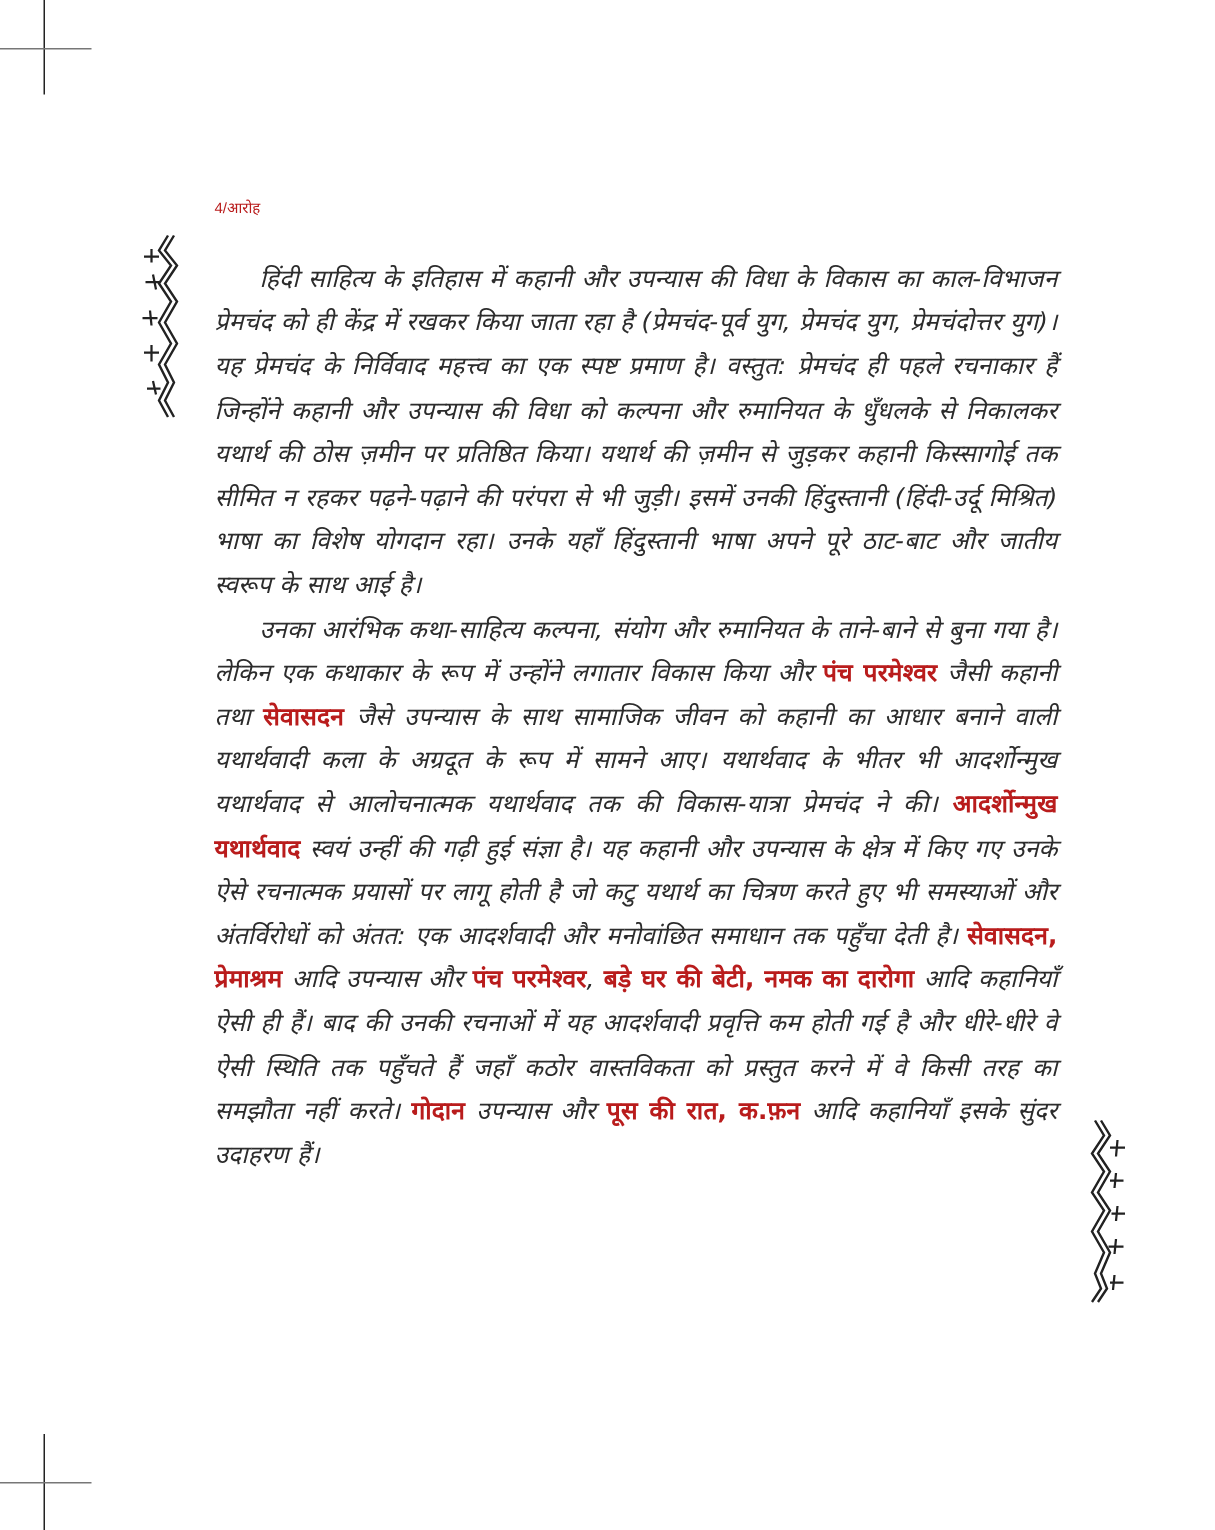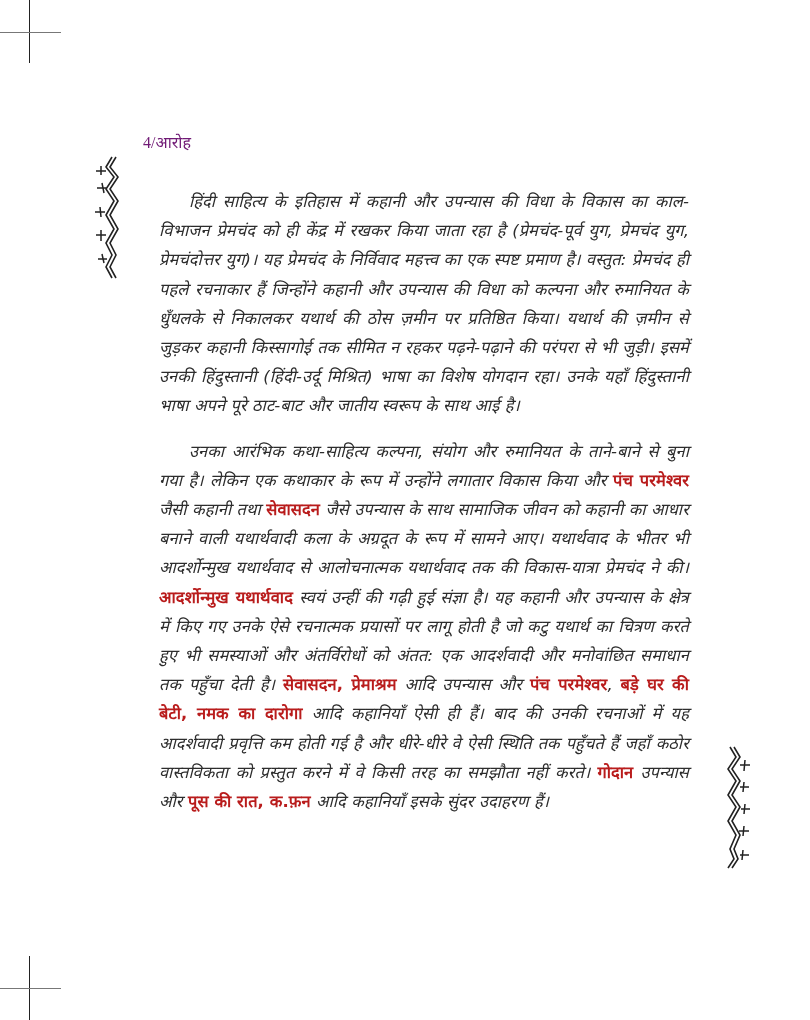--- a/index.html
+++ b/index.html
@@ -3,29 +3,29 @@
 <meta charset="utf-8">
 <style>
   html, body { margin:0; padding:0; }
   body {
     width:810px; height:1020px; background:#ffffff; position:relative; overflow:hidden;
     font-family: "DejaVu Sans", sans-serif; color:#2a2a2a;
   }
   .crop-v { position:absolute; width:1px; background:#222; }
   .crop-h { position:absolute; height:1px; background:#777; }
   .running-head {
-    position:absolute; left:143px; top:131px; font-size:16px; color:#701a75;
-    font-family: Liberation Serif, serif;
+    position:absolute; left:143px; top:131px; font-size:10px; color:#b91c1c;
+    font-family: Liberation Sans, sans-serif;
   }
   .text-block {
     position:absolute; left:143px; top:171px; width:562px;
     font-size:16.4px; line-height:29.2px; font-style:italic; text-align:justify;
     color:#2c2c2c; letter-spacing:0.1px;
   }
-  .text-block p { margin:16px; text-indent:30px; }
+  .text-block p { margin:0; text-indent:30px; }
   .text-block b { font-style:normal; font-weight:bold; color:#b91c1c; }
   .ornament { position:absolute; }
 </style>
 </head>
 <body>
 
 <div class="crop-v" style="left:29px; top:0; height:63px;"></div>
 <div class="crop-h" style="left:0; top:32px; width:61px;"></div>
 <div class="crop-v" style="left:29px; top:956px; height:64px;"></div>
 <div class="crop-h" style="left:0; top:988px; width:61px;"></div>

